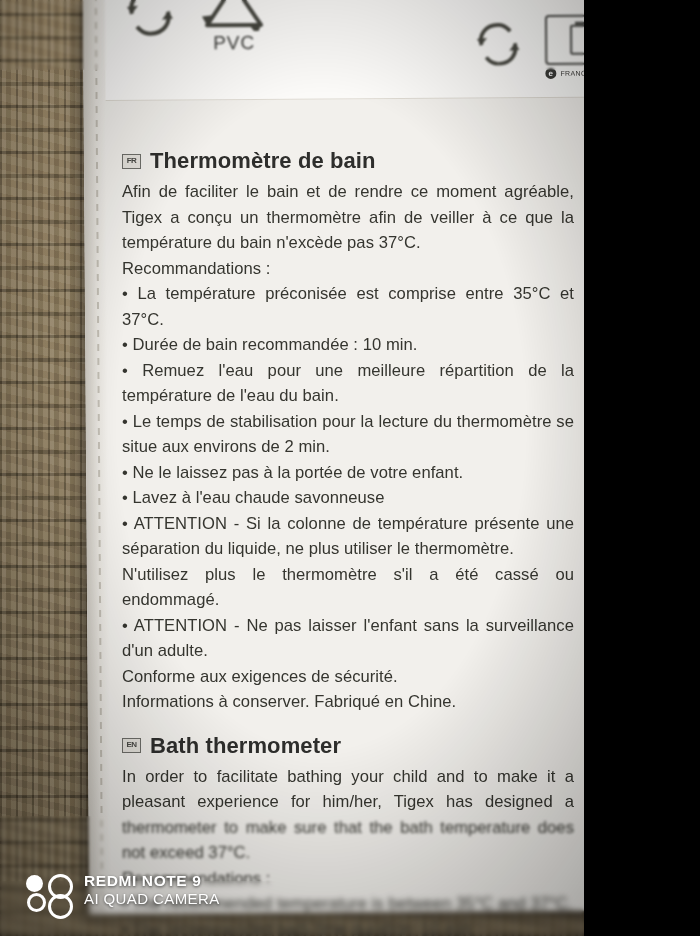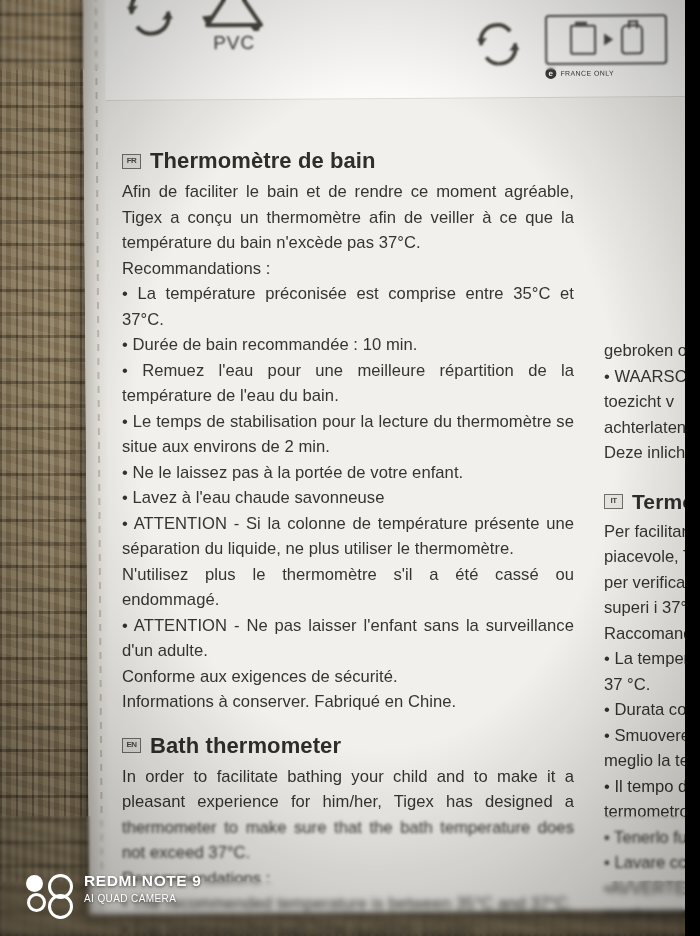--- a/index.html
+++ b/index.html
@@ -2,21 +2,21 @@
 <html><head>
 <meta charset="utf-8">
 <style>
   html, body {
     margin: 0;
     padding: 0;
     background: #000;
   }
   #shot {
     position: relative;
-    width: 685px;
+    width: 584px;
     height: 936px;
     overflow: hidden;
     font-family: "Liberation Sans", sans-serif;
     background: #8d7a5c;
   }
 
   
   .weave {
     position: absolute;
     inset: 0;
@@ -283,21 +283,21 @@
            background: transparent !important; border: 3px solid #fff; }
   .wm-c4 { left: 22px; top: 21px; width: 19px; height: 19px;
            background: transparent !important; border: 3px solid #fff; }
   .wm-text div:first-child {
     font-size: 15.5px;
     font-weight: bold;
     letter-spacing: .6px;
     line-height: 18px;
   }
   .wm-text div:last-child {
-    font-size: 10px;
+    font-size: 15px;
     letter-spacing: .4px;
     line-height: 18px;
   }
 </style>
 </head>
 <body>
 
 <div id="shot">
 
   <div class="weave"></div>

